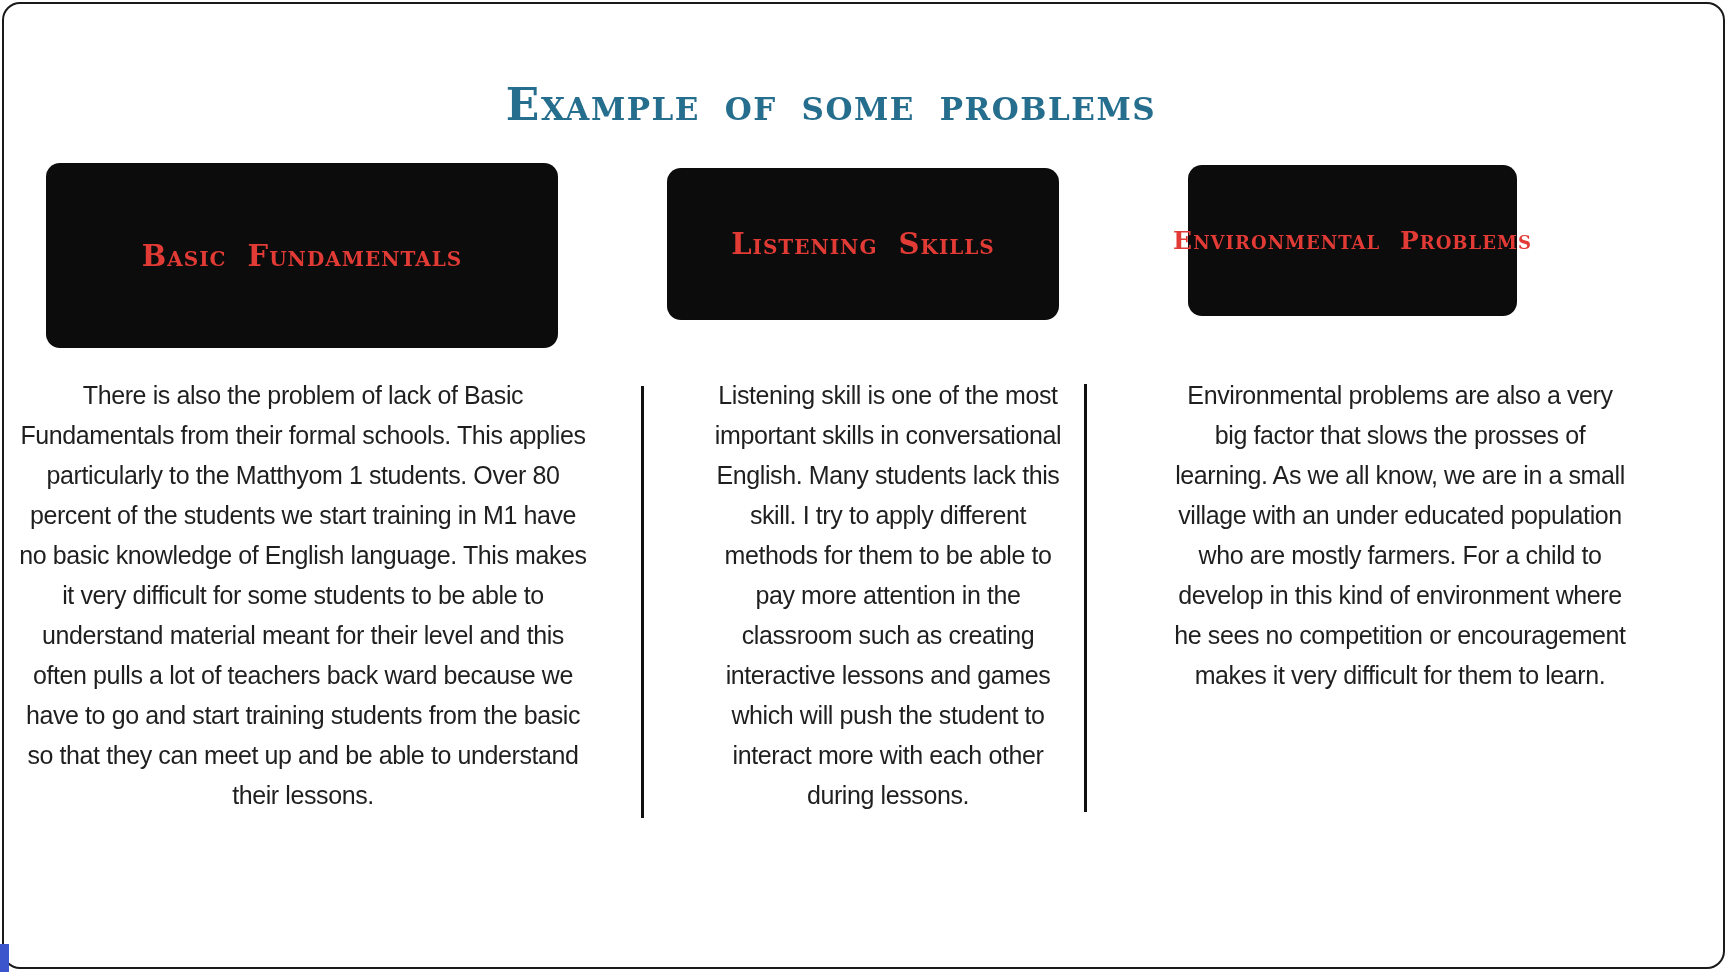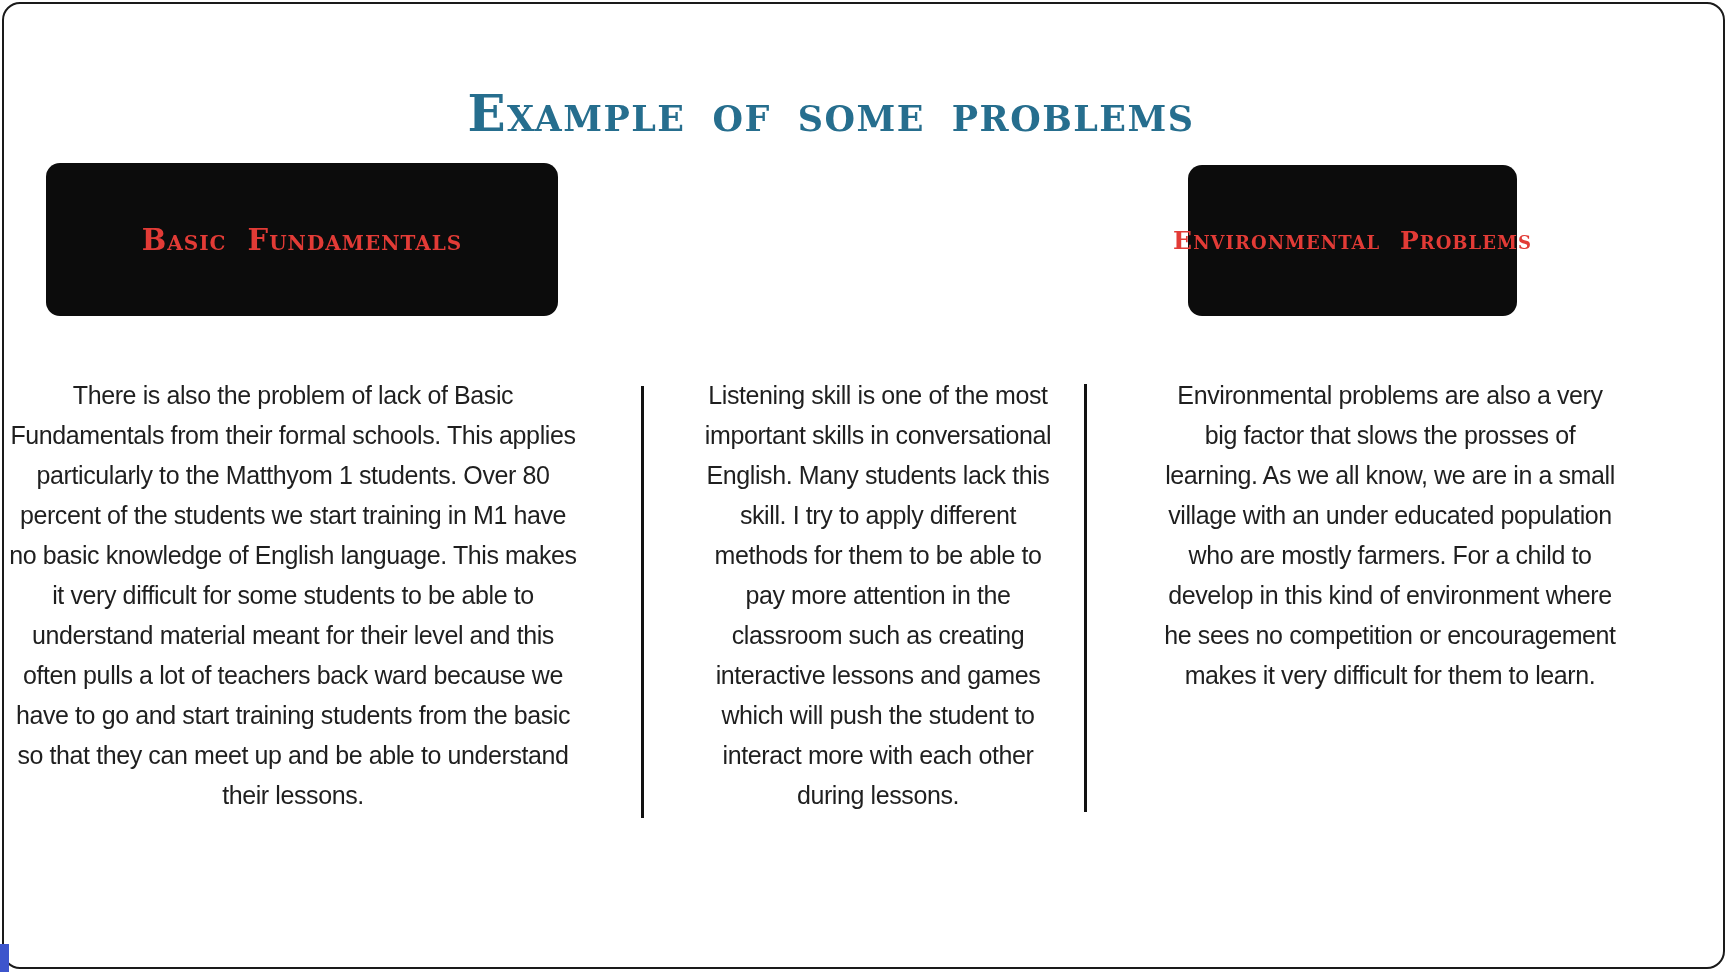--- a/index.html
+++ b/index.html
@@ -24,21 +24,21 @@
   }
   .slide-title {
     position: absolute;
     top: 50px;
     left: 0;
     right: 66px;
     text-align: center;
     font-family: "DejaVu Serif", serif;
     font-weight: 700;
     font-variant: small-caps;
-    font-size: 50px;
+    font-size: 44px;
     letter-spacing: 1.5px;
     word-spacing: 8px;
     color: #266e8e;
   }
   .header-box {
     position: absolute;
     background: #0c0c0c;
     border-radius: 14px;
     display: flex;
     align-items: center;
@@ -46,35 +46,36 @@
   }
   .header-box .header-label {
     font-family: "DejaVu Serif", serif;
     font-weight: 700;
     font-variant: small-caps;
     color: #e23b36;
     letter-spacing: 1px;
     word-spacing: 10px;
     white-space: nowrap;
   }
-  #box-1 { left: 46px;  top: 163px; width: 512px; height: 153px; }
+  #box-1 { left: 46px;  top: 163px; width: 512px; height: 185px; }
   #box-2 { left: 667px; top: 168px; width: 392px; height: 152px; }
   #box-3 { left: 1188px; top: 165px; width: 329px; height: 151px; }
   #box-1 .header-label { font-size: 29px; }
   #box-2 .header-label { font-size: 29px; }
   #box-3 .header-label { font-size: 25px; }
   .body-text {
     position: absolute;
     top: 350px;
     text-align: center;
     font-size: 25px;
     line-height: 40px;
     letter-spacing: -0.4px;
     color: #1f1f1f;
     font-weight: 300;
+    margin-left: 10px;
   }
   #para-1 { left: 4px;    width: 578px; }
   #para-2 { left: 693px;  width: 370px; }
   #para-3 { left: 1160px; width: 460px; }
   .v-divider {
     position: absolute;
     width: 3px;
     background: #111111;
   }
   #divider-1 { left: 641px;  top: 386px; height: 432px; }
@@ -94,20 +95,23 @@
 <div class="canvas">
 
   <div class="card-border"></div>
 
   <h1 class="slide-title">Example of some problems</h1>
 
   <div class="header-box" id="box-1">
     <span class="header-label">Basic Fundamentals</span>
   </div>
 
+  <div class="header-box" id="box-2">
+    <span class="header-label">Listening Skills</span>
+  </div>
 
   <div class="header-box" id="box-3">
     <span class="header-label">Environmental Problems</span>
   </div>
 
   <p class="body-text" id="para-1">There is also the problem of lack of Basic Fundamentals from their formal schools. This applies particularly to the Matthyom 1 students. Over 80 percent of the students we start training in M1 have no basic knowledge of English language. This makes it very difficult for some students to be able to understand material meant for their level and this often pulls a lot of teachers back ward because we have to go and start training students from the basic so that they can meet up and be able to understand their lessons.</p>
 
   <p class="body-text" id="para-3">Environmental problems are also a very big factor that slows the prosses of learning. As we all know, we are in a small village with an under educated population who are mostly farmers. For a child to develop in this kind of environment where he sees no competition or encouragement makes it very difficult for them to learn.</p>
 
   <p class="body-text" id="para-2">Listening skill is one of the most important skills in conversational English. Many students lack this skill. I try to apply different methods for them to be able to pay more attention in the classroom such as creating interactive lessons and games which will push the student to interact more with each other during lessons.</p>

